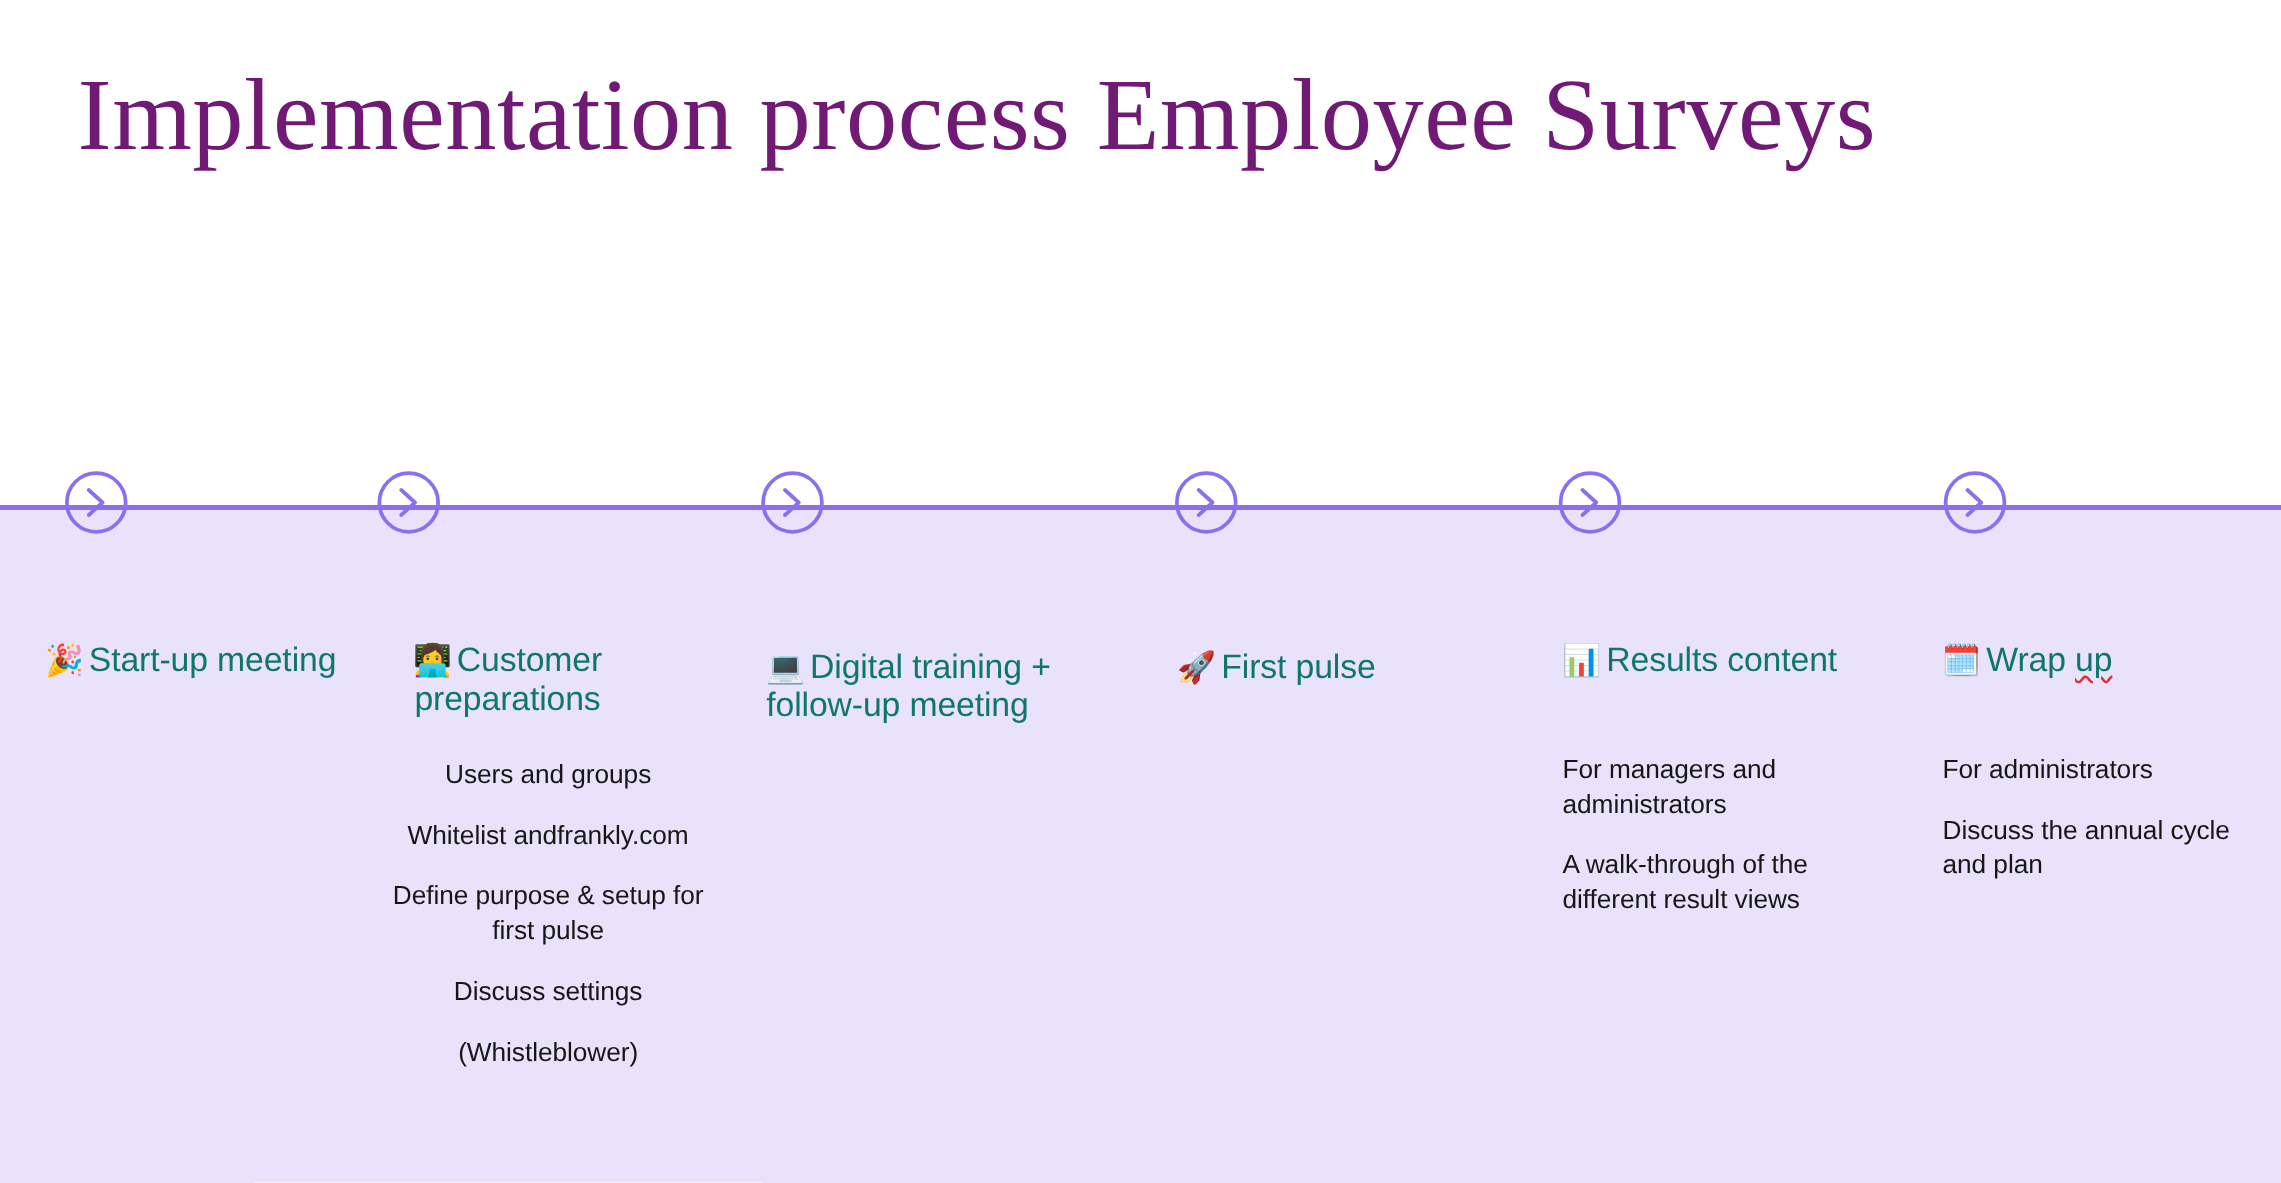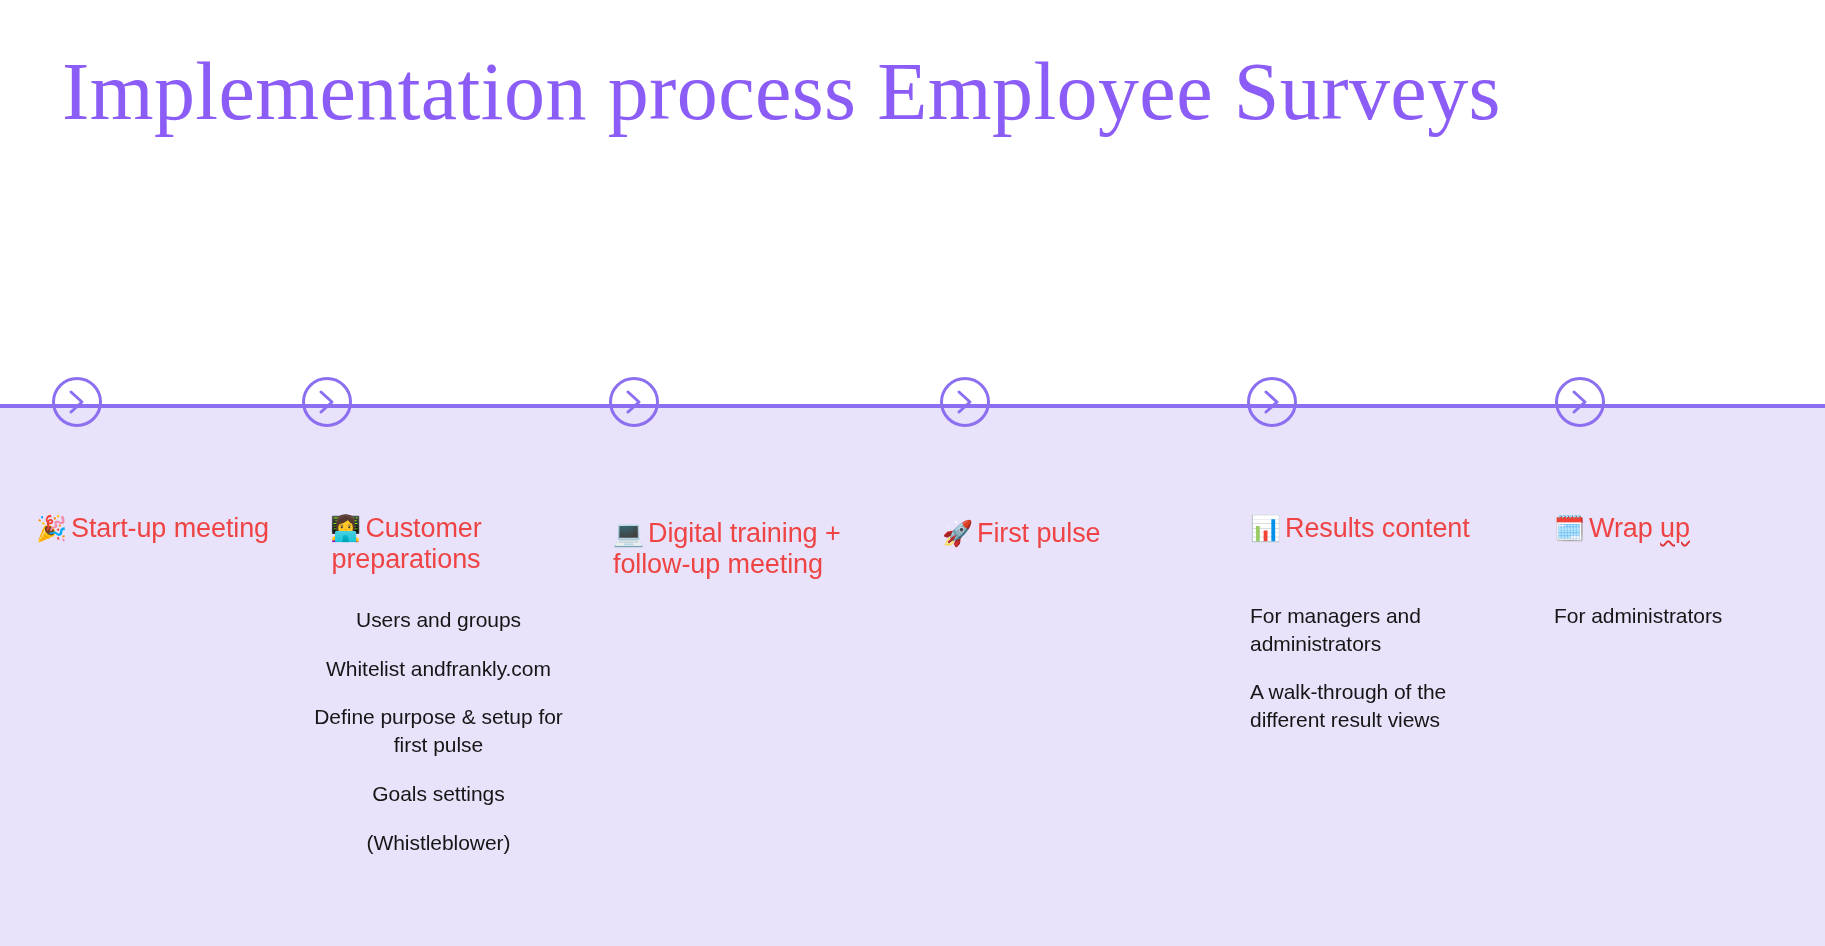--- a/index.html
+++ b/index.html
@@ -18,21 +18,21 @@
 
   
   #slide-title {
     position: absolute;
     left: 62px;
     top: 48px;
     font-family: "Liberation Serif", "DejaVu Serif", serif;
     font-size: 82px;
     line-height: 1.08;
     font-weight: 400;
-    color: #8b5cf6;
+    color: #701a75;
     letter-spacing: 0.4px;
     white-space: nowrap;
   }
 
   
   #content-panel {
     position: absolute;
     left: 0;
     top: 406px;
     width: 1825px;
@@ -84,21 +84,21 @@
     top: 0;
     height: 540px;
   }
 
   .step-heading {
     position: absolute;
     left: 0;
     font-size: 27px;
     line-height: 1.16;
     font-weight: 400;
-    color: #ef4444;
+    color: #0f766e;
     letter-spacing: -0.1px;
   }
   .step-heading .step-emoji {
     font-size: 25px;
     margin-right: 4px;
   }
   .step-heading .heading-text { }
   .misspelled {
     text-decoration: underline wavy #e03030;
     text-decoration-thickness: 1.5px;
@@ -181,21 +181,21 @@
   </div>
 
   <div class="step-column" style="left:306px; width:270px;text-align:center;">
     <div class="step-heading" style="top:107px; width:200px;">
       <span class="step-emoji">👩‍💻</span><span class="heading-text">Customer preparations</span>
     </div>
     <div class="step-body" style="top:200px; width:265px;">
       <div class="body-item">Users and groups</div>
       <div class="body-item">Whitelist andfrankly.com</div>
       <div class="body-item">Define purpose &amp; setup for first pulse</div>
-      <div class="body-item">Goals settings</div>
+      <div class="body-item">Discuss settings</div>
       <div class="body-item">(Whistleblower)</div>
     </div>
   </div>
 
   <div class="step-column" style="left:613px; width:280px;">
     <div class="step-heading" style="top:112px; width:235px;">
       <span class="step-emoji">💻</span><span class="heading-text">Digital training + follow-up meeting</span>
     </div>
   </div>
 
@@ -214,16 +214,17 @@
       <div class="body-item">A walk-through of the different result views</div>
     </div>
   </div>
 
   <div class="step-column" style="left:1554px; width:260px;">
     <div class="step-heading" style="top:107px; width:250px;">
       <span class="step-emoji">🗓️</span><span class="heading-text">Wrap </span><span class="misspelled">up</span>
     </div>
     <div class="step-body" style="top:196px; width:250px;">
       <div class="body-item">For administrators</div>
+      <div class="body-item">Discuss the annual cycle and plan</div>
     </div>
   </div>
 
 </div>
 
 </body></html>

